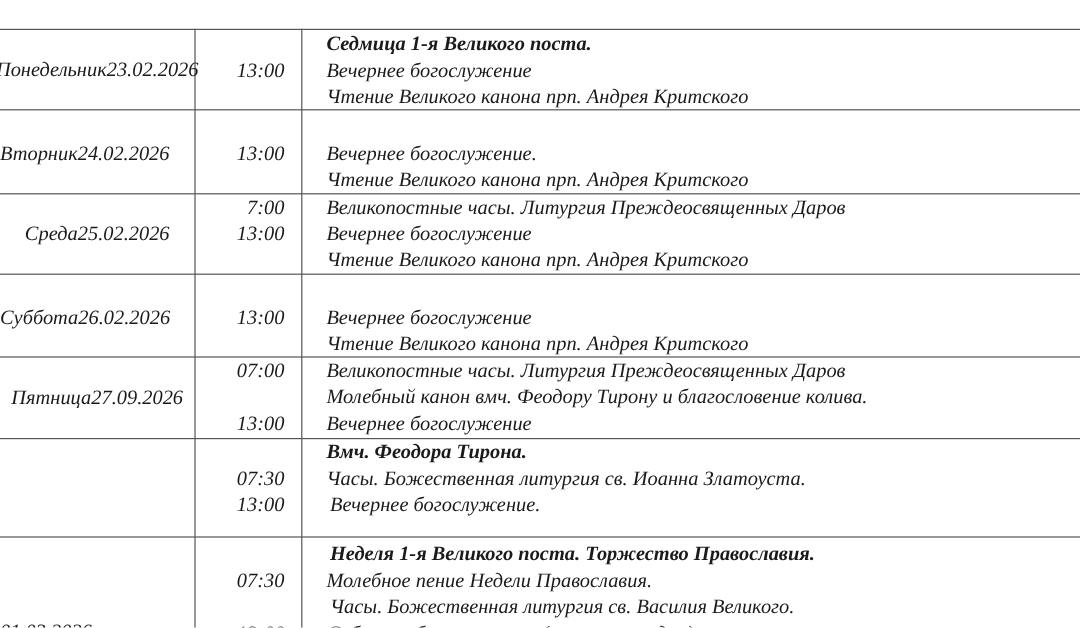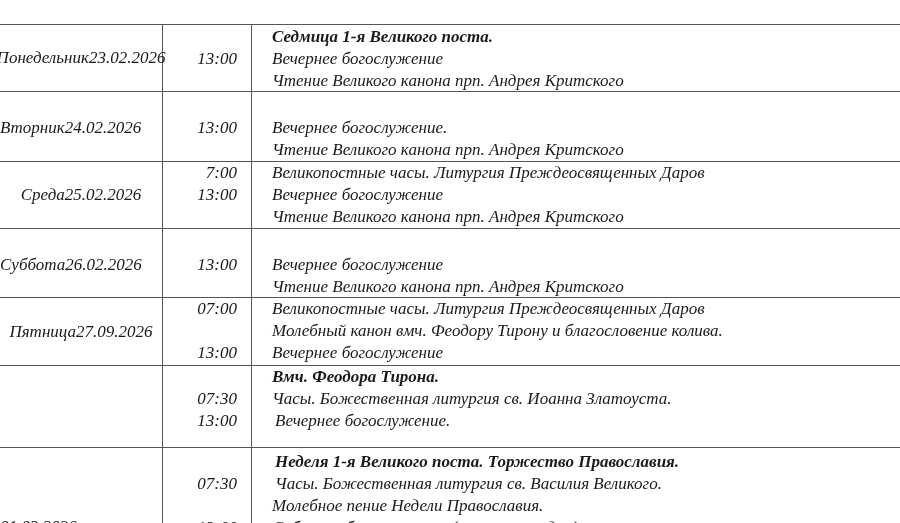--- a/index.html
+++ b/index.html
@@ -206,19 +206,19 @@
       <span>01.03.2026</span>
     </div>
     <div class="time-cell" style="top:3px">
       <span class="line"></span>
       <span class="line">07:30</span>
       <span class="line"></span>
       <span class="line">13:00</span>
     </div>
     <div class="text-cell" style="top:3px">
       <span class="line bold indent"> Неделя 1-я Великого поста. Торжество Православия.</span>
+      <span class="line">Молебное пение Недели Православия.</span>
       <span class="line indent"> Часы. Божественная литургия св. Василия Великого.</span>
-      <span class="line">Молебное пение Недели Православия.</span>
       <span class="line">Соборное богослужение (частично видно)</span>
     </div>
   </div>
 
 </div>
 
 </body></html>

